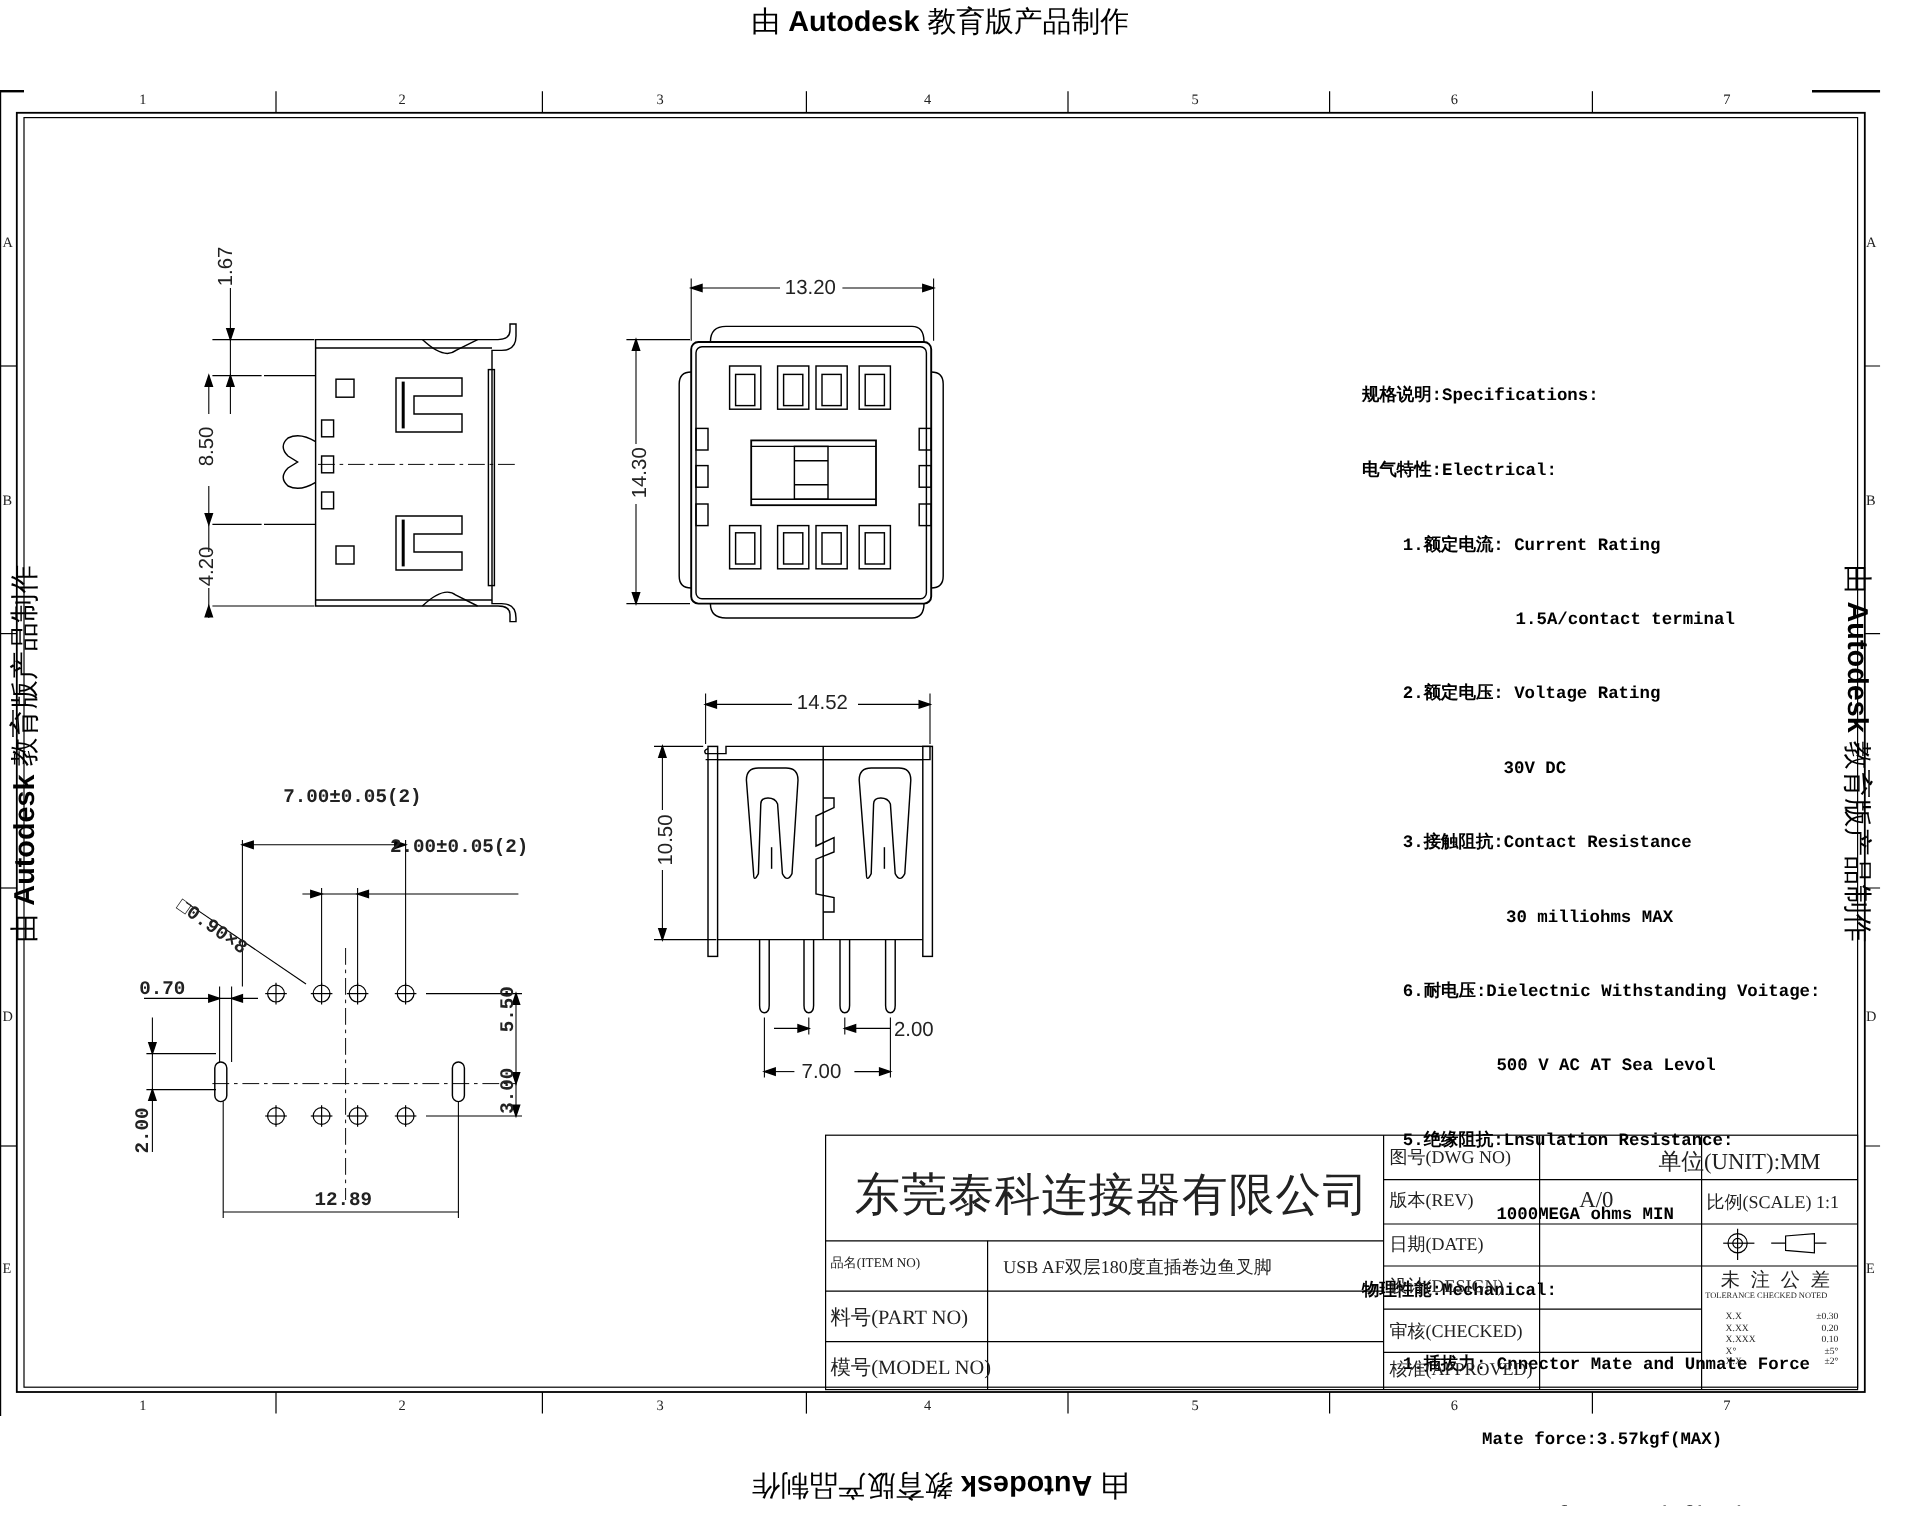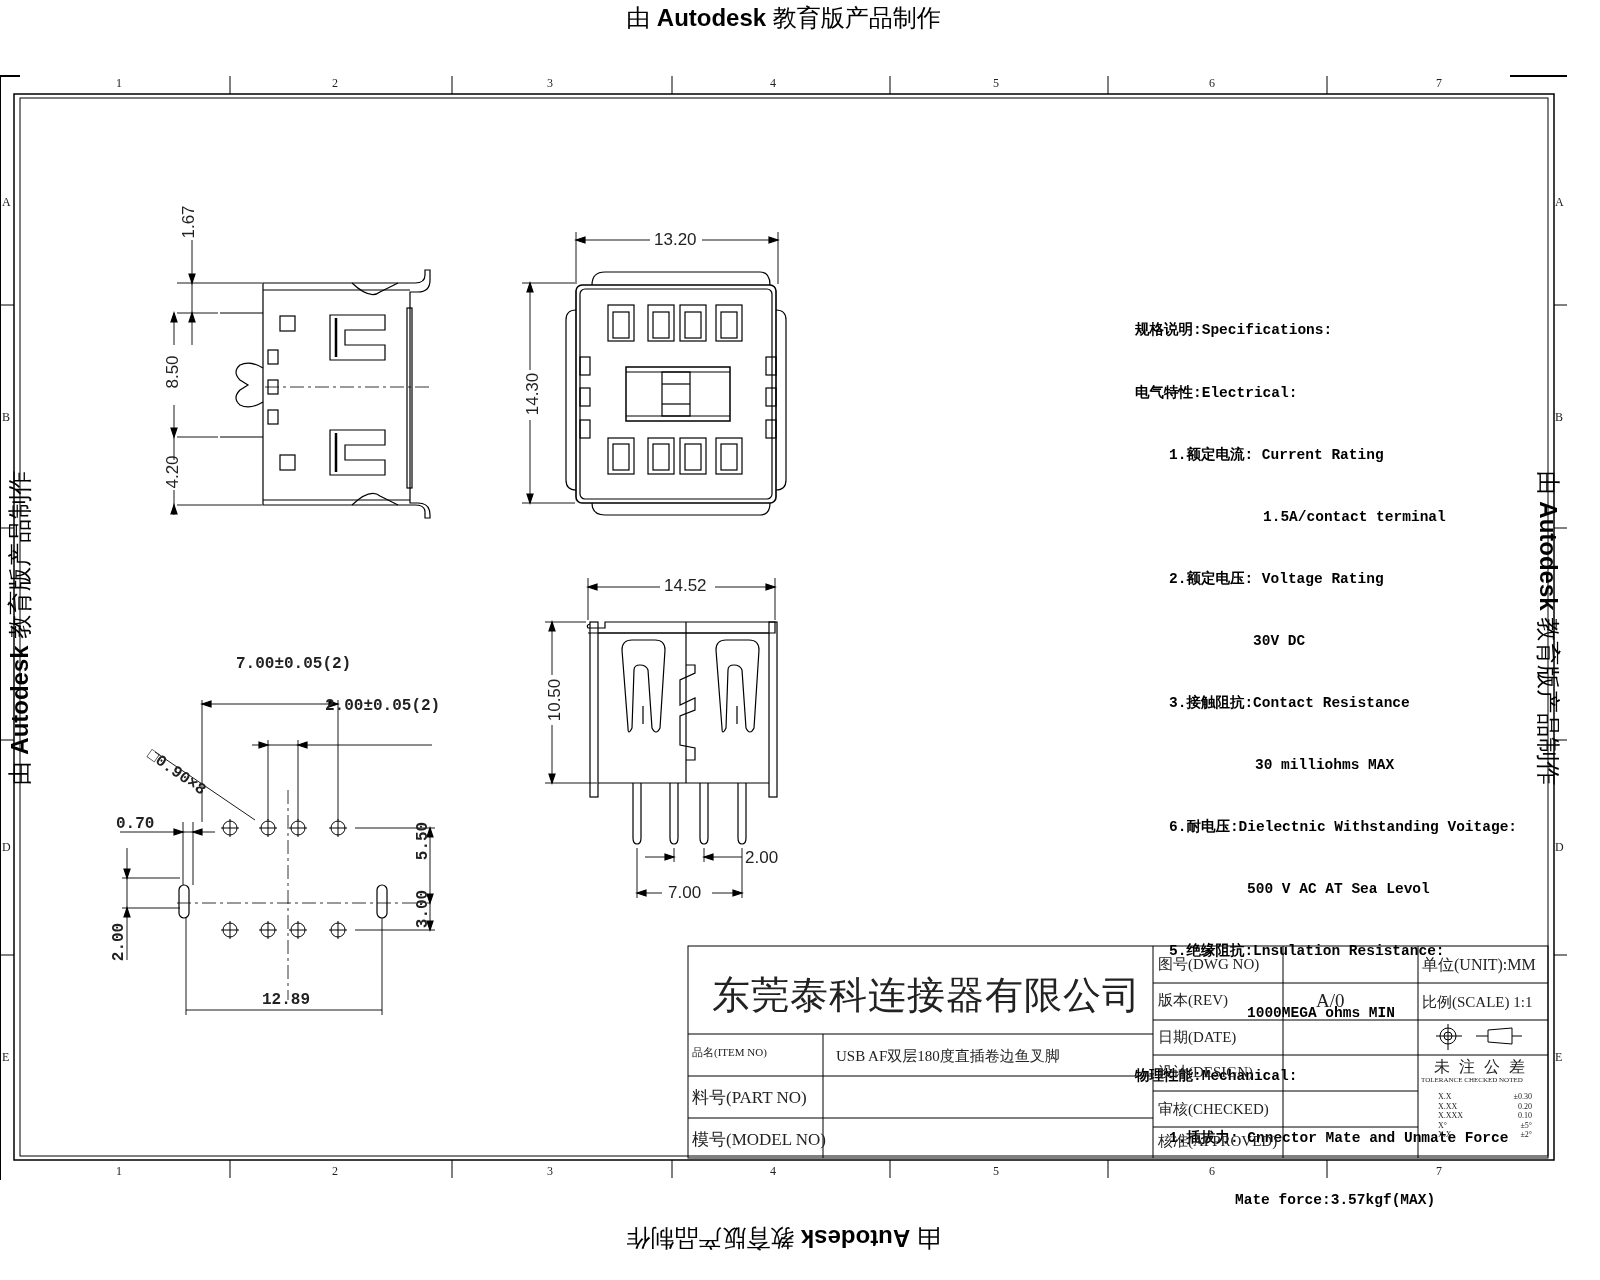--- a/index.html
+++ b/index.html
@@ -369,21 +369,21 @@
 <div class="tb" style="left:1158px;top:955px;font-size:15px;">图号(DWG NO)</div>
 <div class="tb" style="left:1292px;top:955px;font-size:15px;"></div>
 <div class="tb" style="left:1158px;top:991px;font-size:15px;font-family:Liberation Serif, serif;">版本(REV)</div>
 <div class="tb" style="left:1316px;top:990px;font-size:19px;">A/0</div>
 <div class="tb" style="left:1158px;top:1028px;font-size:15px;">日期(DATE)</div>
 <div class="tb" style="left:1292px;top:1028px;font-size:15px;"></div>
 <div class="tb" style="left:1158px;top:1063px;font-size:15px;">设计(DESIGN)</div>
 <div class="tb" style="left:1158px;top:1100px;font-size:15px;">审核(CHECKED)</div>
 <div class="tb" style="left:1158px;top:1132px;font-size:15px;">核准(APPROVED)</div>
 
-<div class="tb" style="left:1422px;top:955px;font-size:16px;"><span>单位(UNIT):</span><span>MM</span></div>
+<div class="tb" style="left:1382px;top:955px;font-size:19px;"><span>单位(UNIT):</span><span>MM</span></div>
 <div class="tb" style="left:1422px;top:993px;font-size:15px;"><span>比例(SCALE)</span> <span>1:1</span></div>
 <div class="tb" style="left:1434px;top:1057px;font-size:16px;letter-spacing:9px;">未注公差</div>
 <div class="tb" style="left:1421px;top:1076px;font-size:7px;">TOLERANCE CHECKED NOTED</div>
 <div class="tb" style="left:1438px;top:1092px;font-size:8px;line-height:9.5px;">
   <div>X.X</div>
   <div>X.XX</div>
   <div>X.XXX</div>
   <div>X°</div>
   <div>X.X</div>
 </div>

